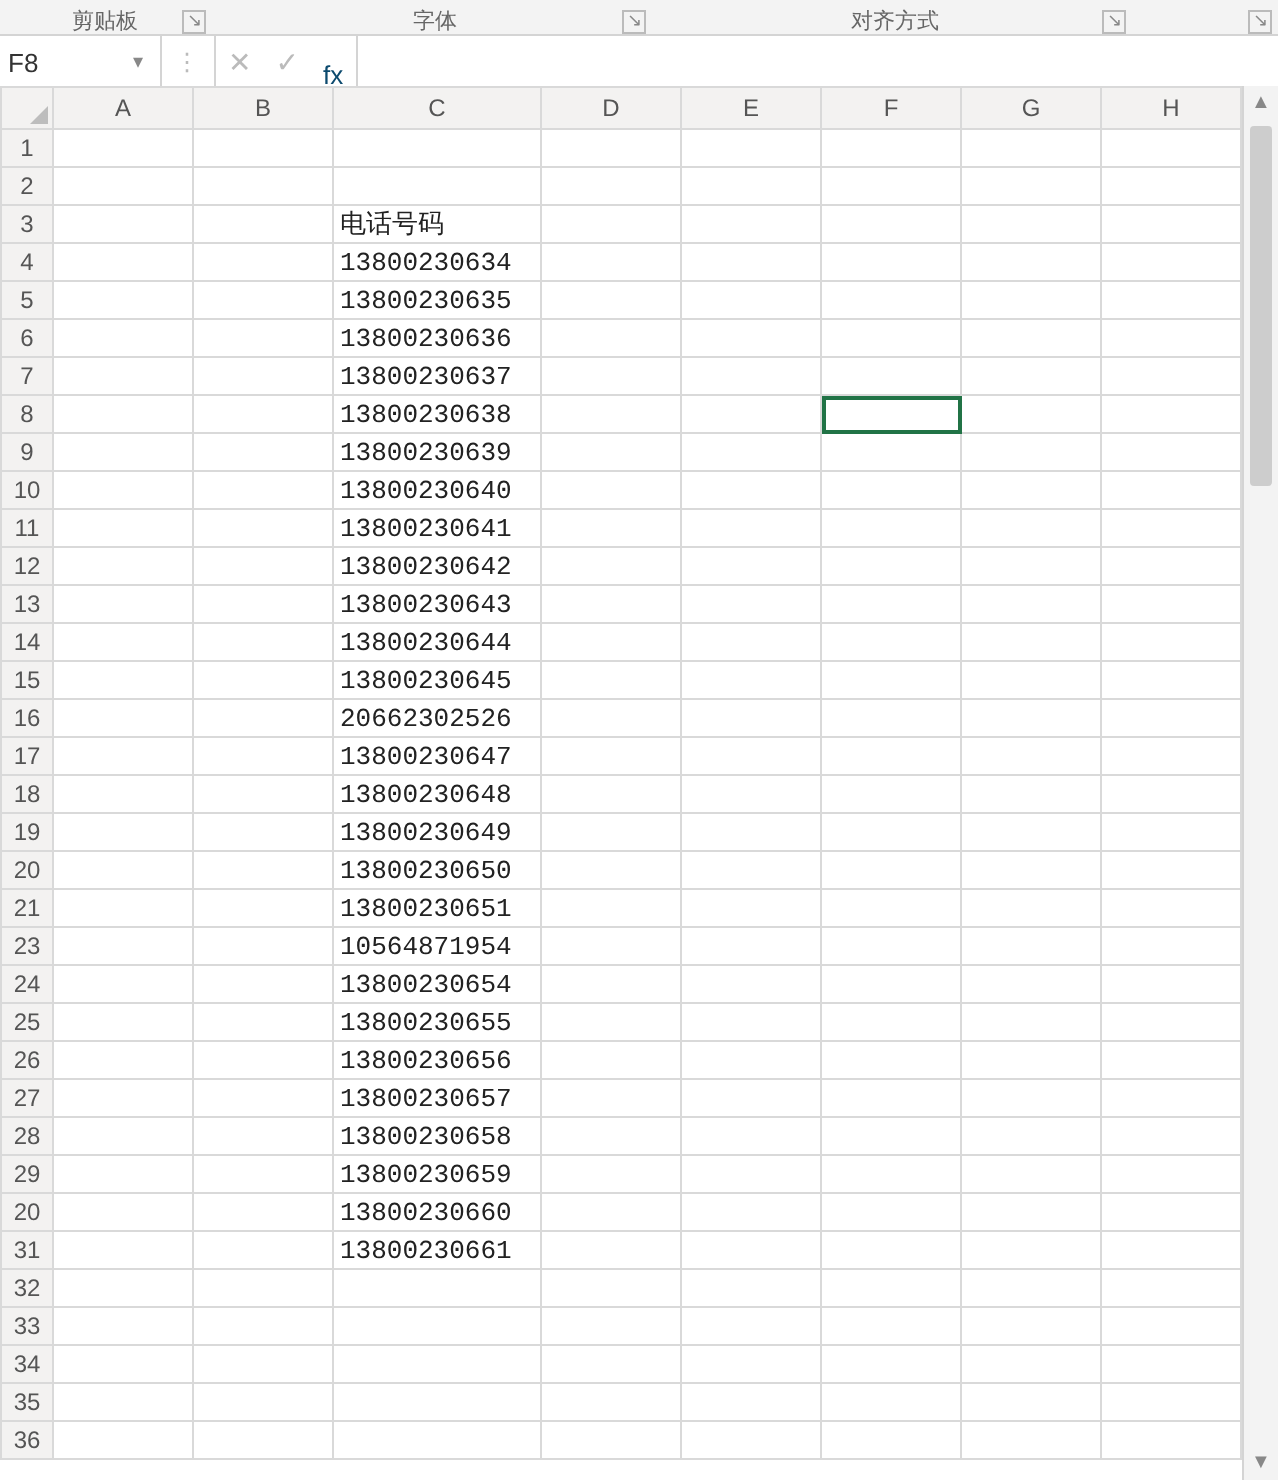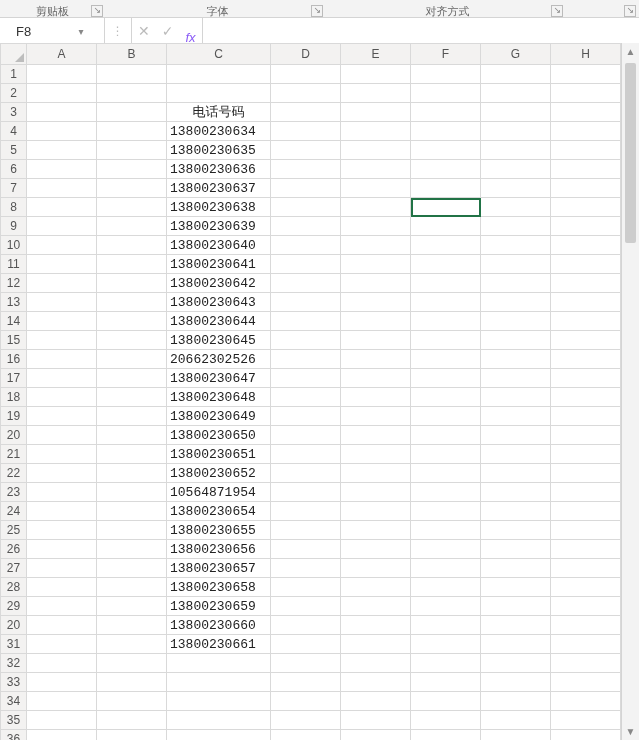--- a/index.html
+++ b/index.html
@@ -60,21 +60,21 @@
     border-bottom: 1px solid #d4d4d4;
     display: flex;
     align-items: stretch;
   }
   .name-box {
     width: 72px;
     border-right: 1px solid #d4d4d4;
     display: flex;
     align-items: center;
     position: relative;
-    padding: 0 16px;
+    padding: 0 4px;
     font-size: 13px;
     color: #333;
   }
   .name-box .nb-text {
     flex: 1;
   }
   .name-box .nb-arrow {
     width: 14px;
     text-align: center;
     color: #888;
@@ -94,22 +94,21 @@
   .fbar-btns {
     display: flex;
     align-items: center;
     border-right: 1px solid #d4d4d4;
     padding: 0 6px;
     gap: 12px;
     color: #bbb;
     font-size: 14px;
   }
   .fbar-btns .fx {
-    font-style: italic;
-    color: #8b5cf6;
+    color: #0c4a6e;
     font-size: 13px;
     margin-top: 12px;
   }
   .formula-input {
     flex: 1;
     padding: 0 6px;
     display: flex;
     align-items: center;
   }
 
@@ -173,21 +172,21 @@
   .col-row { width: 26px; }
   .col-A  { width: 70px; }
   .col-B  { width: 70px; }
   .col-C  { width: 104px; }
   .col-D  { width: 70px; }
   .col-E  { width: 70px; }
   .col-F  { width: 70px; }
   .col-G  { width: 70px; }
   .col-H  { width: 70px; }
 
-  .txt-left  { text-align: center; margin-left: 20px; }
+  .txt-left  { text-align: left; margin-left: 20px; }
   .txt-right { text-align: left; font-family: Liberation Mono, monospace; }
 
   
   td.selected {
     outline: 2px solid #217346;
     outline-offset: -2px;
   }
 
   
   .vscroll {
@@ -514,31 +513,20 @@
             <td></td>
             <td></td>
             <td class="txt-right">13800230651</td>
             <td></td>
             <td></td>
             <td></td>
             <td></td>
             <td></td>
           </tr>
           <tr>
-            <th class="rowhdr">22</th>
-            <td></td>
-            <td></td>
-            <td class="txt-right">13800230652</td>
-            <td></td>
-            <td></td>
-            <td></td>
-            <td></td>
-            <td></td>
-          </tr>
-          <tr>
             <th class="rowhdr">23</th>
             <td></td>
             <td></td>
             <td class="txt-right">10564871954</td>
             <td></td>
             <td></td>
             <td></td>
             <td></td>
             <td></td>
           </tr>

